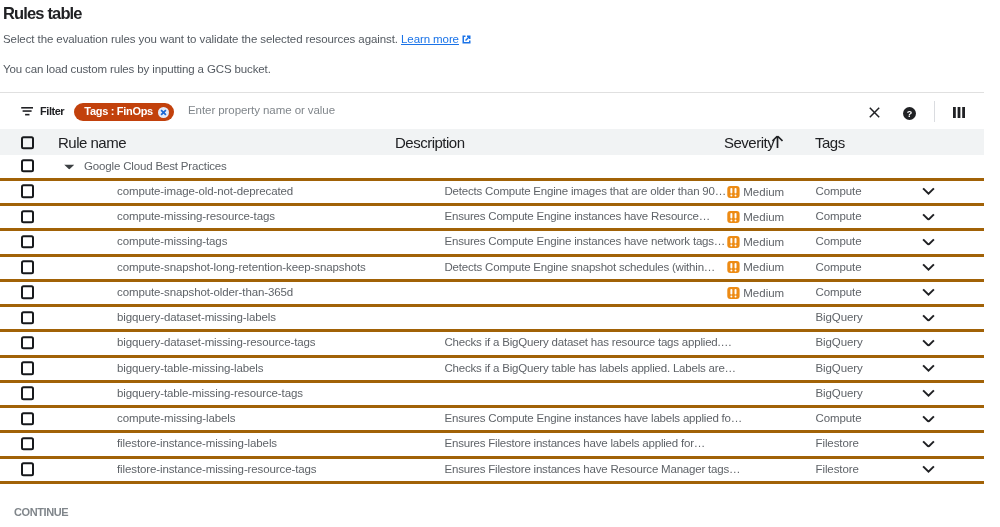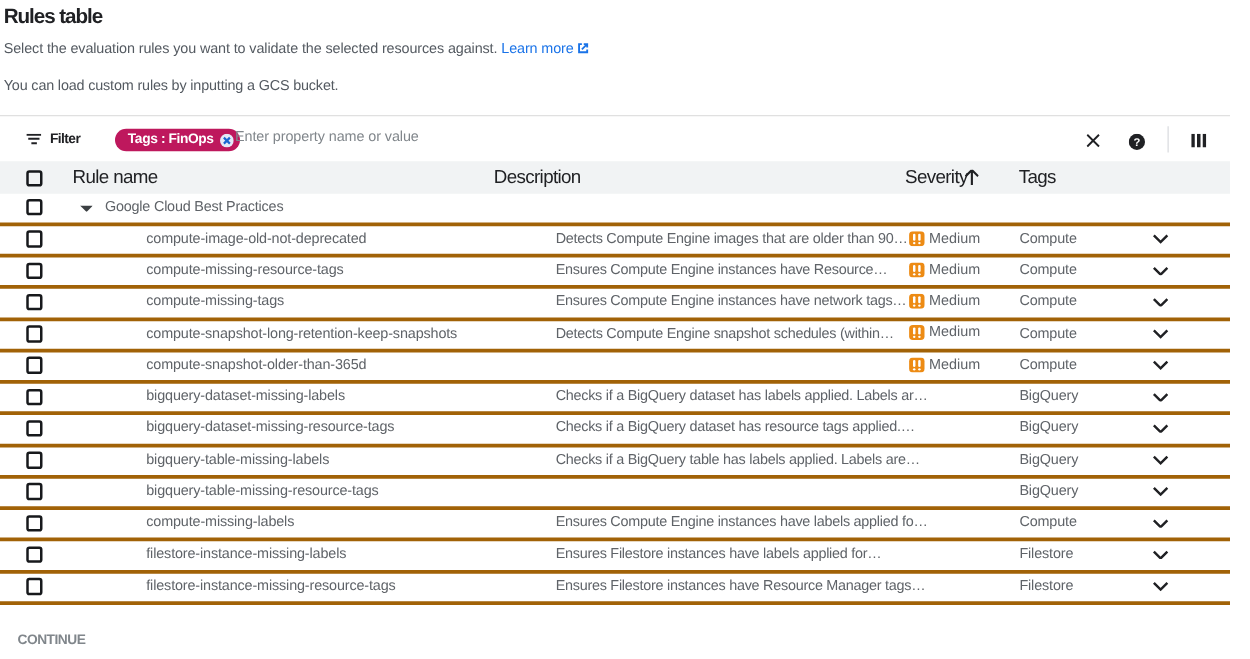--- a/index.html
+++ b/index.html
@@ -1,26 +1,26 @@
 <!DOCTYPE html>
 <html><head>
 <meta charset="utf-8">
 <style>
   html,body{margin:0;padding:0;}
   body{width:1000px;height:527px;background:#fff;font-family:"Liberation Sans",sans-serif;position:relative;overflow:hidden;}
   .abs{position:absolute;}
   .title{left:3px;top:3.6px;font-size:16.5px;font-weight:bold;color:#202124;letter-spacing:-0.85px;}
   .line1{left:3px;top:32.5px;font-size:11.5px;color:#545a61;letter-spacing:-0.09px;}
   .line2{left:3px;top:63px;font-size:11.5px;color:#545a61;letter-spacing:-0.13px;}
-  a.lm{color:#1a73e8;margin-top:21px;}
+  a.lm{color:#1a73e8;text-decoration:underline;margin-top:21px;}
   
   .fbar{left:0;top:92px;width:984px;height:36px;border-top:1px solid #e0e0e0;}
   .ficon{left:21px;top:14.4px;}
   .flabel{left:40px;top:14.2px;font-size:11px;font-weight:bold;color:#202124;letter-spacing:-0.45px;line-height:8px;}
-  .chip{left:92px;top:10.3px;width:99.5px;height:18px;background:#be185d;border-radius:9px;color:#fff;}
+  .chip{left:74px;top:10.3px;width:99.5px;height:18px;background:#c2410c;border-radius:9px;color:#fff;}
   .chiptext{left:10.3px;top:3.2px;font-size:11px;font-weight:bold;letter-spacing:-0.3px;line-height:11.5px;}
   .chipx{left:84.2px;top:3.5px;}
   .phold{left:188px;top:13.4px;font-size:11.5px;color:#80868b;letter-spacing:-0.07px;line-height:8.5px;}
   .clearx{left:868.5px;top:14px;}
   .helpc{left:903px;top:13.5px;}
   .vdiv{left:934px;top:8px;width:1px;height:21px;background:#dadce0;}
   .colicon{left:953px;top:14px;}
   
   .tbl{left:0;top:129.2px;width:984px;}
   .thead{height:25.4px;background:#f1f3f4;position:relative;}
@@ -173,21 +173,20 @@
           <rect x="7.55" y="8.5" width="1.95" height="1.95" rx="0.97" fill="#fff"></rect>
         </svg><span class="sevt">Medium</span></span>
       <span class="cc tag">Compute</span>
       <svg class="cc chev" width="13" height="7.5" viewBox="0 0 13 7.5">
         <path d="M1.1 1.1 L6.5 6.4 L11.9 1.1" stroke="#202124" stroke-width="2" fill="none"></path>
       </svg>
     </div>
     <div class="row">
       <span class="cc cb"></span>
       <span class="cc rn">bigquery-dataset-missing-labels</span>
-      <span class="cc de">Checks if a BigQuery dataset has labels applied. Labels ar…</span>
 
       <span class="cc tag">BigQuery</span>
       <svg class="cc chev" width="13" height="7.5" viewBox="0 0 13 7.5">
         <path d="M1.1 1.1 L6.5 6.4 L11.9 1.1" stroke="#202124" stroke-width="2" fill="none"></path>
       </svg>
     </div>
     <div class="row">
       <span class="cc cb"></span>
       <span class="cc rn">bigquery-dataset-missing-resource-tags</span>
       <span class="cc de">Checks if a BigQuery dataset has resource tags applied.…</span>

